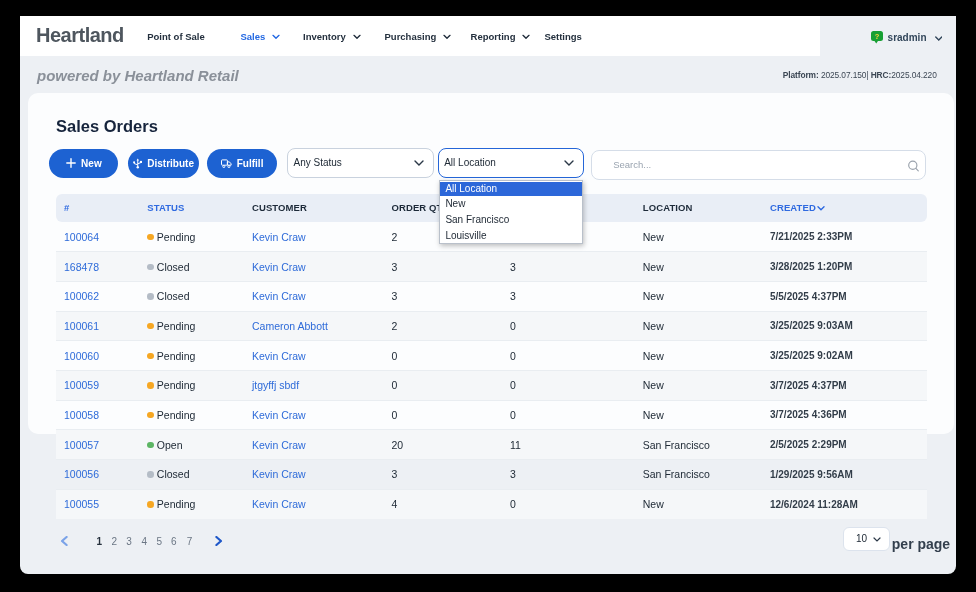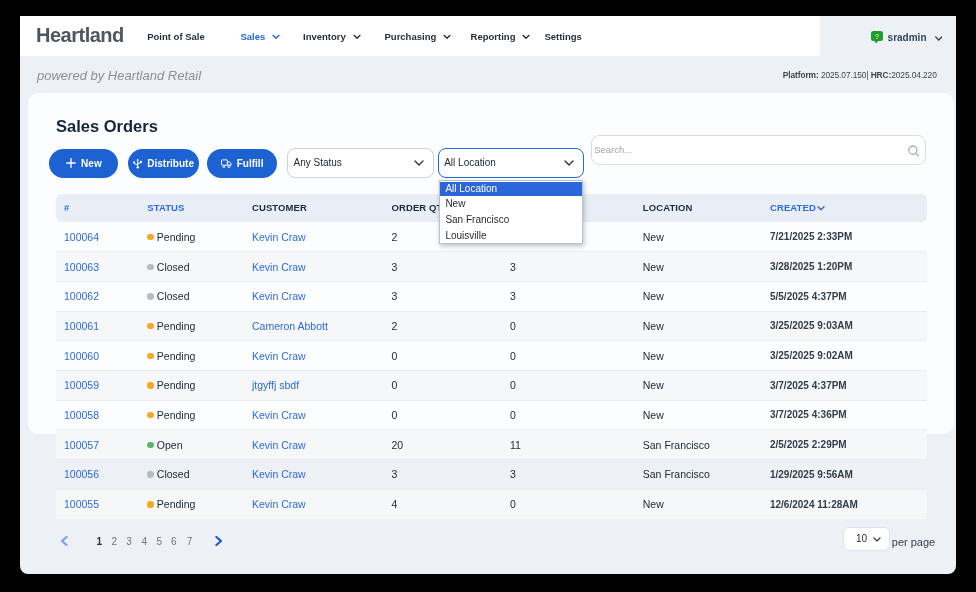--- a/index.html
+++ b/index.html
@@ -9,40 +9,40 @@
 
 #nav { position:absolute; left:0; top:0; width:800px; height:40px; background:#fff; }
 #logo { position:absolute; left:16px; top:18.8px; transform:translateY(-50%); font-size:20px; font-weight:bold; color:#4e565e; letter-spacing:-0.5px; }
 .navitem { position:absolute; top:20px; font-size:9.5px; font-weight:bold; color:#24303e; transform:translateY(-50%); white-space:nowrap; }
 .navitem svg { margin-left:7px; vertical-align:0.5px; }
 #nav .blue { color:#2469e3; }
 #acct { position:absolute; left:850.6px; top:20px; transform:translateY(-50%); white-space:nowrap; }
 
 
 #subhead { position:absolute; left:0; top:40px; width:936px; height:37px; }
-#powered { position:absolute; left:17px; top:52.5%; transform:translateY(-50%); font-size:13px; font-style:italic; color:#8a9099; }
+#powered { position:absolute; left:17px; top:52.5%; transform:translateY(-50%); font-size:15px; font-style:italic; color:#8a9099;font-weight:bold; }
 #platform { position:absolute; right:19.3px; top:50%; transform:translateY(-50%); font-size:8.4px; letter-spacing:-0.1px; color:#3c4754; }
 
 
 #card { position:absolute; left:8px; top:76.7px; width:925.8px; height:341px; background:#fcfdfe; border-radius:10px; }
 #title { position:absolute; left:28px; top:33.5px; transform:translateY(-50%); font-size:16.5px; font-weight:bold; color:#16243c; }
 
 
 .btn { position:absolute; top:56.1px; height:29.4px; background:#1d62d2; border-radius:15px; color:#fff; font-size:10px; font-weight:bold; display:flex; align-items:center; justify-content:center; }
 #btn-new { left:21.4px; width:69px; }
 #btn-dist { left:100.1px; width:70.6px; }
 #btn-ful { left:178.8px; width:70.6px; }
 .btn svg { margin-right:5px; }
 
 
 .sel { position:absolute; top:55px; height:30.5px; background:#fff; border:1px solid #c9d2de; border-radius:8px; font-size:10px; color:#212c38; line-height:28px; padding-left:6px; }
 #sel-status { left:258.5px; width:147.5px; }
 #sel-loc { left:410.2px; width:146px; border:1.5px solid #2566d8; line-height:27px; padding-left:5px; }
 .selchev { position:absolute; right:9px; top:50%; transform:translateY(-50%); }
-#search { position:absolute; left:563.2px; top:42px; width:335px; height:30.5px; background:#fff; border:1px solid #d5dde8; border-radius:8px; font-size:9.5px; color:#9aa4b0; line-height:28px; padding-left:2px; }
+#search { position:absolute; left:563.2px; top:57px; width:335px; height:30.5px; background:#fff; border:1px solid #d5dde8; border-radius:8px; font-size:9.5px; color:#9aa4b0; line-height:28px; padding-left:21px; }
 
 
 #tablewrap { position:absolute; left:28px; top:101.3px; width:870.6px; }
 table { border-collapse:collapse; table-layout:fixed; width:870.6px; font-size:10.5px; }
 col.c1{width:83.3px;} col.c2{width:104.7px;} col.c3{width:139.5px;} col.c4{width:118.5px;} col.c5{width:132.8px;} col.c6{width:127.2px;} col.c7{width:164.6px;}
 thead th { background:#e9eef6; height:28px; font-size:9.5px; font-weight:bold; text-align:left; padding:0 0 0 8px; color:#1d2a39; letter-spacing:0.1px; white-space:nowrap; overflow:visible; }
 thead th.blue { color:#2f6ae0; }
 thead th:first-child { border-radius:6px 0 0 6px; }
 thead th:last-child { border-radius:0 6px 6px 0; }
 tbody td { height:29.7px; padding:0 0 0 8px; color:#212c38; border-bottom:1px solid #e9edf1; }
@@ -51,21 +51,21 @@
 a.num, a.cust { color:#2e6bd9; text-decoration:none; }
 .dot { display:inline-block; width:6.5px; height:6.5px; border-radius:50%; margin-right:3px; vertical-align:0.5px; }
 .dot.o { background:#f6a723; } .dot.g { background:#b4bcc6; } .dot.gr { background:#5cb564; }
 td.date { font-weight:600; color:#323d49; font-size:10px; }
 
 
 #pager { position:absolute; left:0; top:436px; width:925.8px; height:36px; }
 .pnum { position:absolute; top:7.5px; font-size:10px; color:#6b7684; }
 #pg1 { font-weight:bold; color:#27313d; }
 #perpage-box { position:absolute; left:815px; top:-1.7px; width:47px; height:23.5px; border:1px solid #dce3ed; border-radius:6px; background:#fff; font-size:10px; color:#212c38; line-height:22px; padding-left:12px; }
-#perpage-label { position:absolute; left:863.8px; top:7px; font-size:11px; font-weight:normal; color:#333f4d; }
+#perpage-label { position:absolute; left:863.8px; top:7px; font-size:14px; font-weight:bold; color:#333f4d; }
 
 
 #menu { position:absolute; left:418.8px; top:163.7px; width:144.4px; height:64.6px; background:#fff; border:1px solid #b9c0ca; box-shadow:1px 2px 5px rgba(0,0,0,0.25); z-index:50; font-size:10px; padding-top:1.5px; }
 .mitem { height:15.9px; line-height:15.9px; padding-left:5.6px; color:#1d2733; }
 .mitem.hl { height:13.8px; line-height:13.8px; background:#2c67d9; color:#fff; }
 </style>
 </head>
 <body>
 <div id="window">
   <div id="nav">
@@ -153,21 +153,21 @@
           <tr>
               <td><a class="num">100064</a></td>
               <td><span class="dot o"></span>Pending</td>
               <td><a class="cust">Kevin Craw</a></td>
               <td>2</td>
               <td>2</td>
               <td>New</td>
               <td class="date">7/21/2025 2:33PM</td>
             </tr>
           <tr class="alt">
-              <td><a class="num">100063</a></td>
+              <td><a class="num">168478</a></td>
               <td><span class="dot g"></span>Closed</td>
               <td><a class="cust">Kevin Craw</a></td>
               <td>3</td>
               <td>3</td>
               <td>New</td>
               <td class="date">3/28/2025 1:20PM</td>
             </tr>
           <tr>
               <td><a class="num">100062</a></td>
               <td><span class="dot g"></span>Closed</td>

